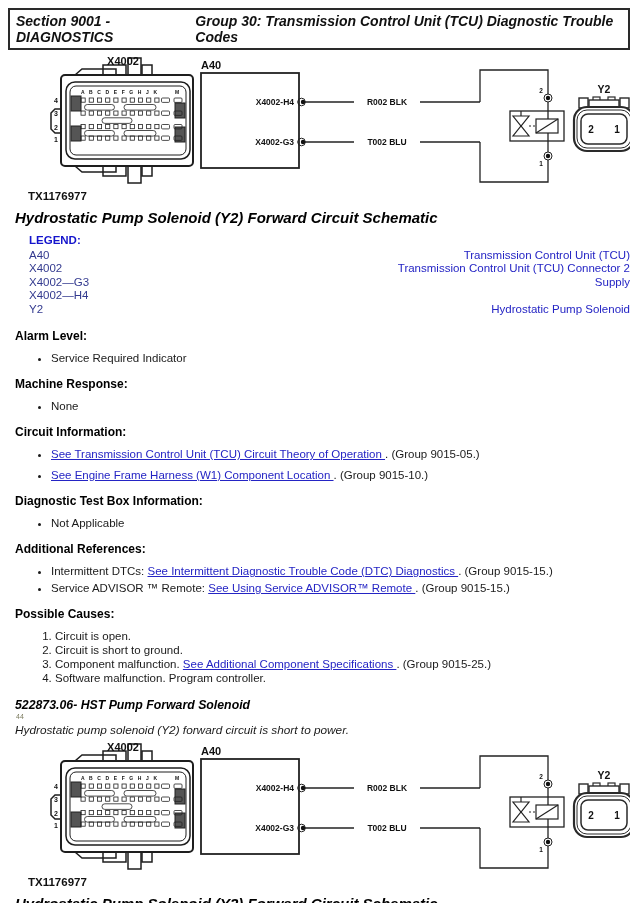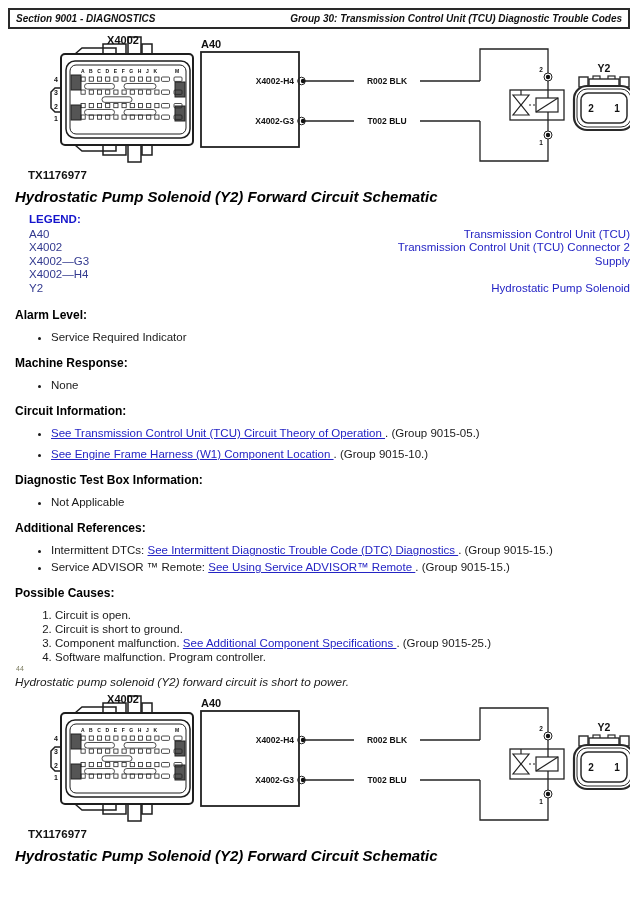--- a/index.html
+++ b/index.html
@@ -5,21 +5,21 @@
   * { box-sizing: border-box; }
   html,body { margin:0; padding:0; background:#fff; }
   body {
     width:637px; height:903px;
     padding:8px 7px 0 8px;
     font-family:"Liberation Sans", sans-serif;
     font-size:11.5px; color:#1a1a1a; overflow:hidden;
   }
   .header-bar {
     border:2px solid #2a2a2a; display:flex; justify-content:space-between;
-    padding:3px 6px; font-weight:bold; font-style:italic; font-size:10px; color:#111;
+    padding:3px 6px; font-weight:bold; font-style:italic; font-size:14px; color:#111;
   }
   .schem-slot svg { display:block; }
   .fig-caption { font-weight:bold; font-style:italic; font-size:15px; margin:4px 0 0 7px; color:#000; }
   .legend { margin:8px 0 0 21px; line-height:13.5px; }
   .legend-title { color:#1414cc; font-weight:bold; margin-bottom:1px; }
   .legend-row { display:grid; grid-template-columns:157px 1fr; }
   .legend-code { color:#333a8f; }
   .legend-desc { color:#2424c4;text-align:right; }
   .sec-h { font-weight:bold; font-size:12px; margin:13px 0 0 7px; color:#000; }
   ul.sec-list { list-style:disc; margin:9px 0 0 0; padding-left:43px; }
@@ -240,20 +240,21 @@
       <li><span>Intermittent DTCs: </span><a class="lnk">See Intermittent Diagnostic Trouble Code (DTC) Diagnostics </a><span>. (Group 9015-15.)</span></li>
       <li><span>Service ADVISOR ™ Remote: </span><a class="lnk">See Using Service ADVISOR™ Remote </a><span>. (Group 9015-15.)</span></li>
     </ul>
     <div class="sec-h">Possible Causes:</div>
     <ol class="sec-list">
       <li><span>Circuit is open.</span></li>
       <li><span>Circuit is short to ground.</span></li>
       <li><span>Component malfunction. </span><a class="lnk">See Additional Component Specifications </a><span>. (Group 9015-25.)</span></li>
       <li><span>Software malfunction. Program controller.</span></li>
     </ol>
+    <div class="dtc-h">522873.06- HST Pump Forward Solenoid</div>
     <div class="footnote">44</div>
     <div class="dtc-desc">Hydrostatic pump solenoid (Y2) forward circuit is short to power.</div>
   </div>
 
 <div class="schem-slot">
   <figure class="schem" style="margin:0;">
     <svg width="622" height="152" viewBox="0 0 622 152">
 
       <g fill="none" stroke="#1e1e1e" stroke-width="1.5">
         <path d="M108,16 L74,16 L60,28 L60,56 L47,56 L43,60 L43,76 L47,80 L60,80 L60,107 L74,119 L108,119 Z"></path>

